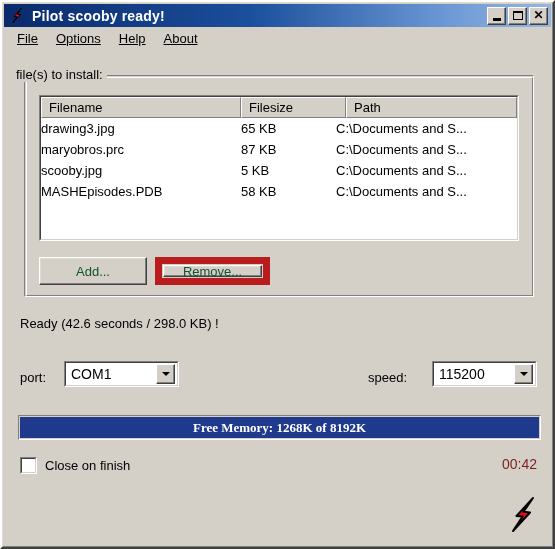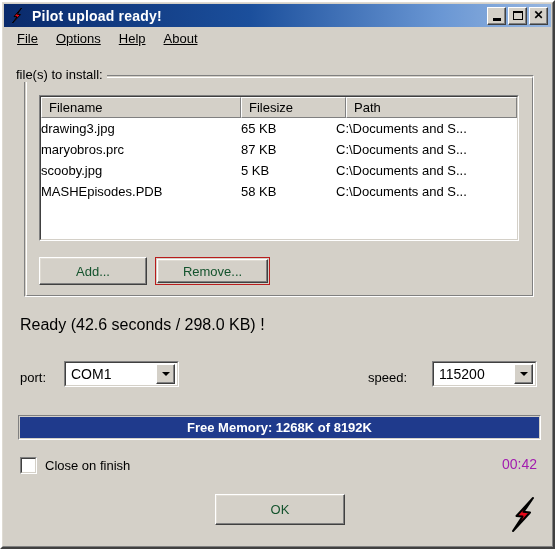--- a/index.html
+++ b/index.html
@@ -212,21 +212,21 @@
     box-shadow: inset -1px -1px 0 #808080, inset 1px 1px 0 #dfdbd3;
     font-size: 13px;
     color: #14532d;
     display: flex;
     align-items: center;
     justify-content: center;
     font-family: "Liberation Sans", sans-serif;
     position: absolute;
   }
   .btn.default {
-    border: 1px solid #b91c1c;
+    border: 7px solid #b91c1c;
     box-shadow: none;
   }
   .btn.default .btn-face {
     position: absolute;
     inset: 1px;
     border-top: 1px solid #ffffff;
     border-left: 1px solid #ffffff;
     border-right: 1px solid #404040;
     border-bottom: 1px solid #404040;
     box-shadow: inset -1px -1px 0 #808080, inset 1px 1px 0 #dfdbd3;
@@ -235,21 +235,21 @@
     justify-content: center;
   }
   #btn-add  { left: 37px; top: 255px; width: 108px; height: 28px; }
   #btn-remove { left: 153px; top: 255px; width: 115px; height: 28px; }
   #btn-ok { left: 213px; top: 492px; width: 130px; height: 31px; }
 
   
   .status-text {
     position: absolute;
     left: 18px; top: 314px;
-    font-size: 16px;
+    font-size: 13px;
     color: #000;
     white-space: nowrap;
   }
 
   
   .label-inline {
     position: absolute;
     font-size: 13px;
     color: #000;
     white-space: nowrap;
@@ -315,20 +315,21 @@
   .progress {
     position: absolute;
     left: 16px; top: 413px;
     width: 523px; height: 25px;
     box-sizing: border-box;
     background: #d4d0c8;
     border-top: 1px solid #808080;
     border-left: 1px solid #808080;
     border-right: 1px solid #ffffff;
     border-bottom: 1px solid #ffffff;
+    font-family: Liberation Serif, serif;
   }
   .progress-fill {
     position: absolute;
     inset: 1px;
     background: #1f3a8c;
     display: flex;
     align-items: center;
     justify-content: center;
   }
   .progress-label {
@@ -368,42 +369,42 @@
     font-size: 13px;
     color: #000;
     margin-left: 8px;
     white-space: nowrap;
     text-align: center;
   }
   .timer {
     position: absolute;
     right: 16px; top: 454px;
     font-size: 14px;
-    color: #a21caf;
+    color: #7f1d1d;
     white-space: nowrap;
   }
   .logo-bolt {
     position: absolute;
     right: 12px; bottom: 12px;
     width: 38px; height: 40px;
   }
 </style>
 </head>
 <body>
 
 <div class="window">
   <div class="window-inner"></div>
 
   <div class="titlebar">
     <span class="title-icon">
       <svg viewBox="0 0 20 19" width="20" height="19" aria-hidden="true">
         <path d="M14.5 2 L7 10.5 L10 10.8 L5.5 17 L13.5 8.6 L10.3 8.3 Z" fill="#e8091a" stroke="#000000" stroke-width="1" stroke-linejoin="round"></path>
       </svg>
     </span>
-    <span class="title-text">Pilot upload ready!</span>
+    <span class="title-text">Pilot scooby ready!</span>
     <span class="title-buttons">
       <span class="tbtn">
         <span class="glyph-min"></span>
       </span>
       <span class="tbtn">
         <span class="glyph-max"></span>
       </span>
       <span class="tbtn">
         <span class="glyph-close">✕</span>
       </span>
@@ -485,20 +486,19 @@
     </div>
   </div>
 
   <div class="checkrow">
     <span class="checkbox"></span>
     <span class="check-label">Close on finish</span>
   </div>
 
   <div class="timer">00:42</div>
 
-  <div class="btn" id="btn-ok">OK</div>
 
   <span class="logo-bolt">
     <svg viewBox="0 0 38 40" width="38" height="40" aria-hidden="true">
       <path d="M30 3 L13.5 21 L19.5 21.6 L10 36 L27 17.5 L20.5 16.8 Z" fill="#e8091a" stroke="#000000" stroke-width="2" stroke-linejoin="round"></path>
     </svg>
   </span>
 </div>
 
 </body></html>

